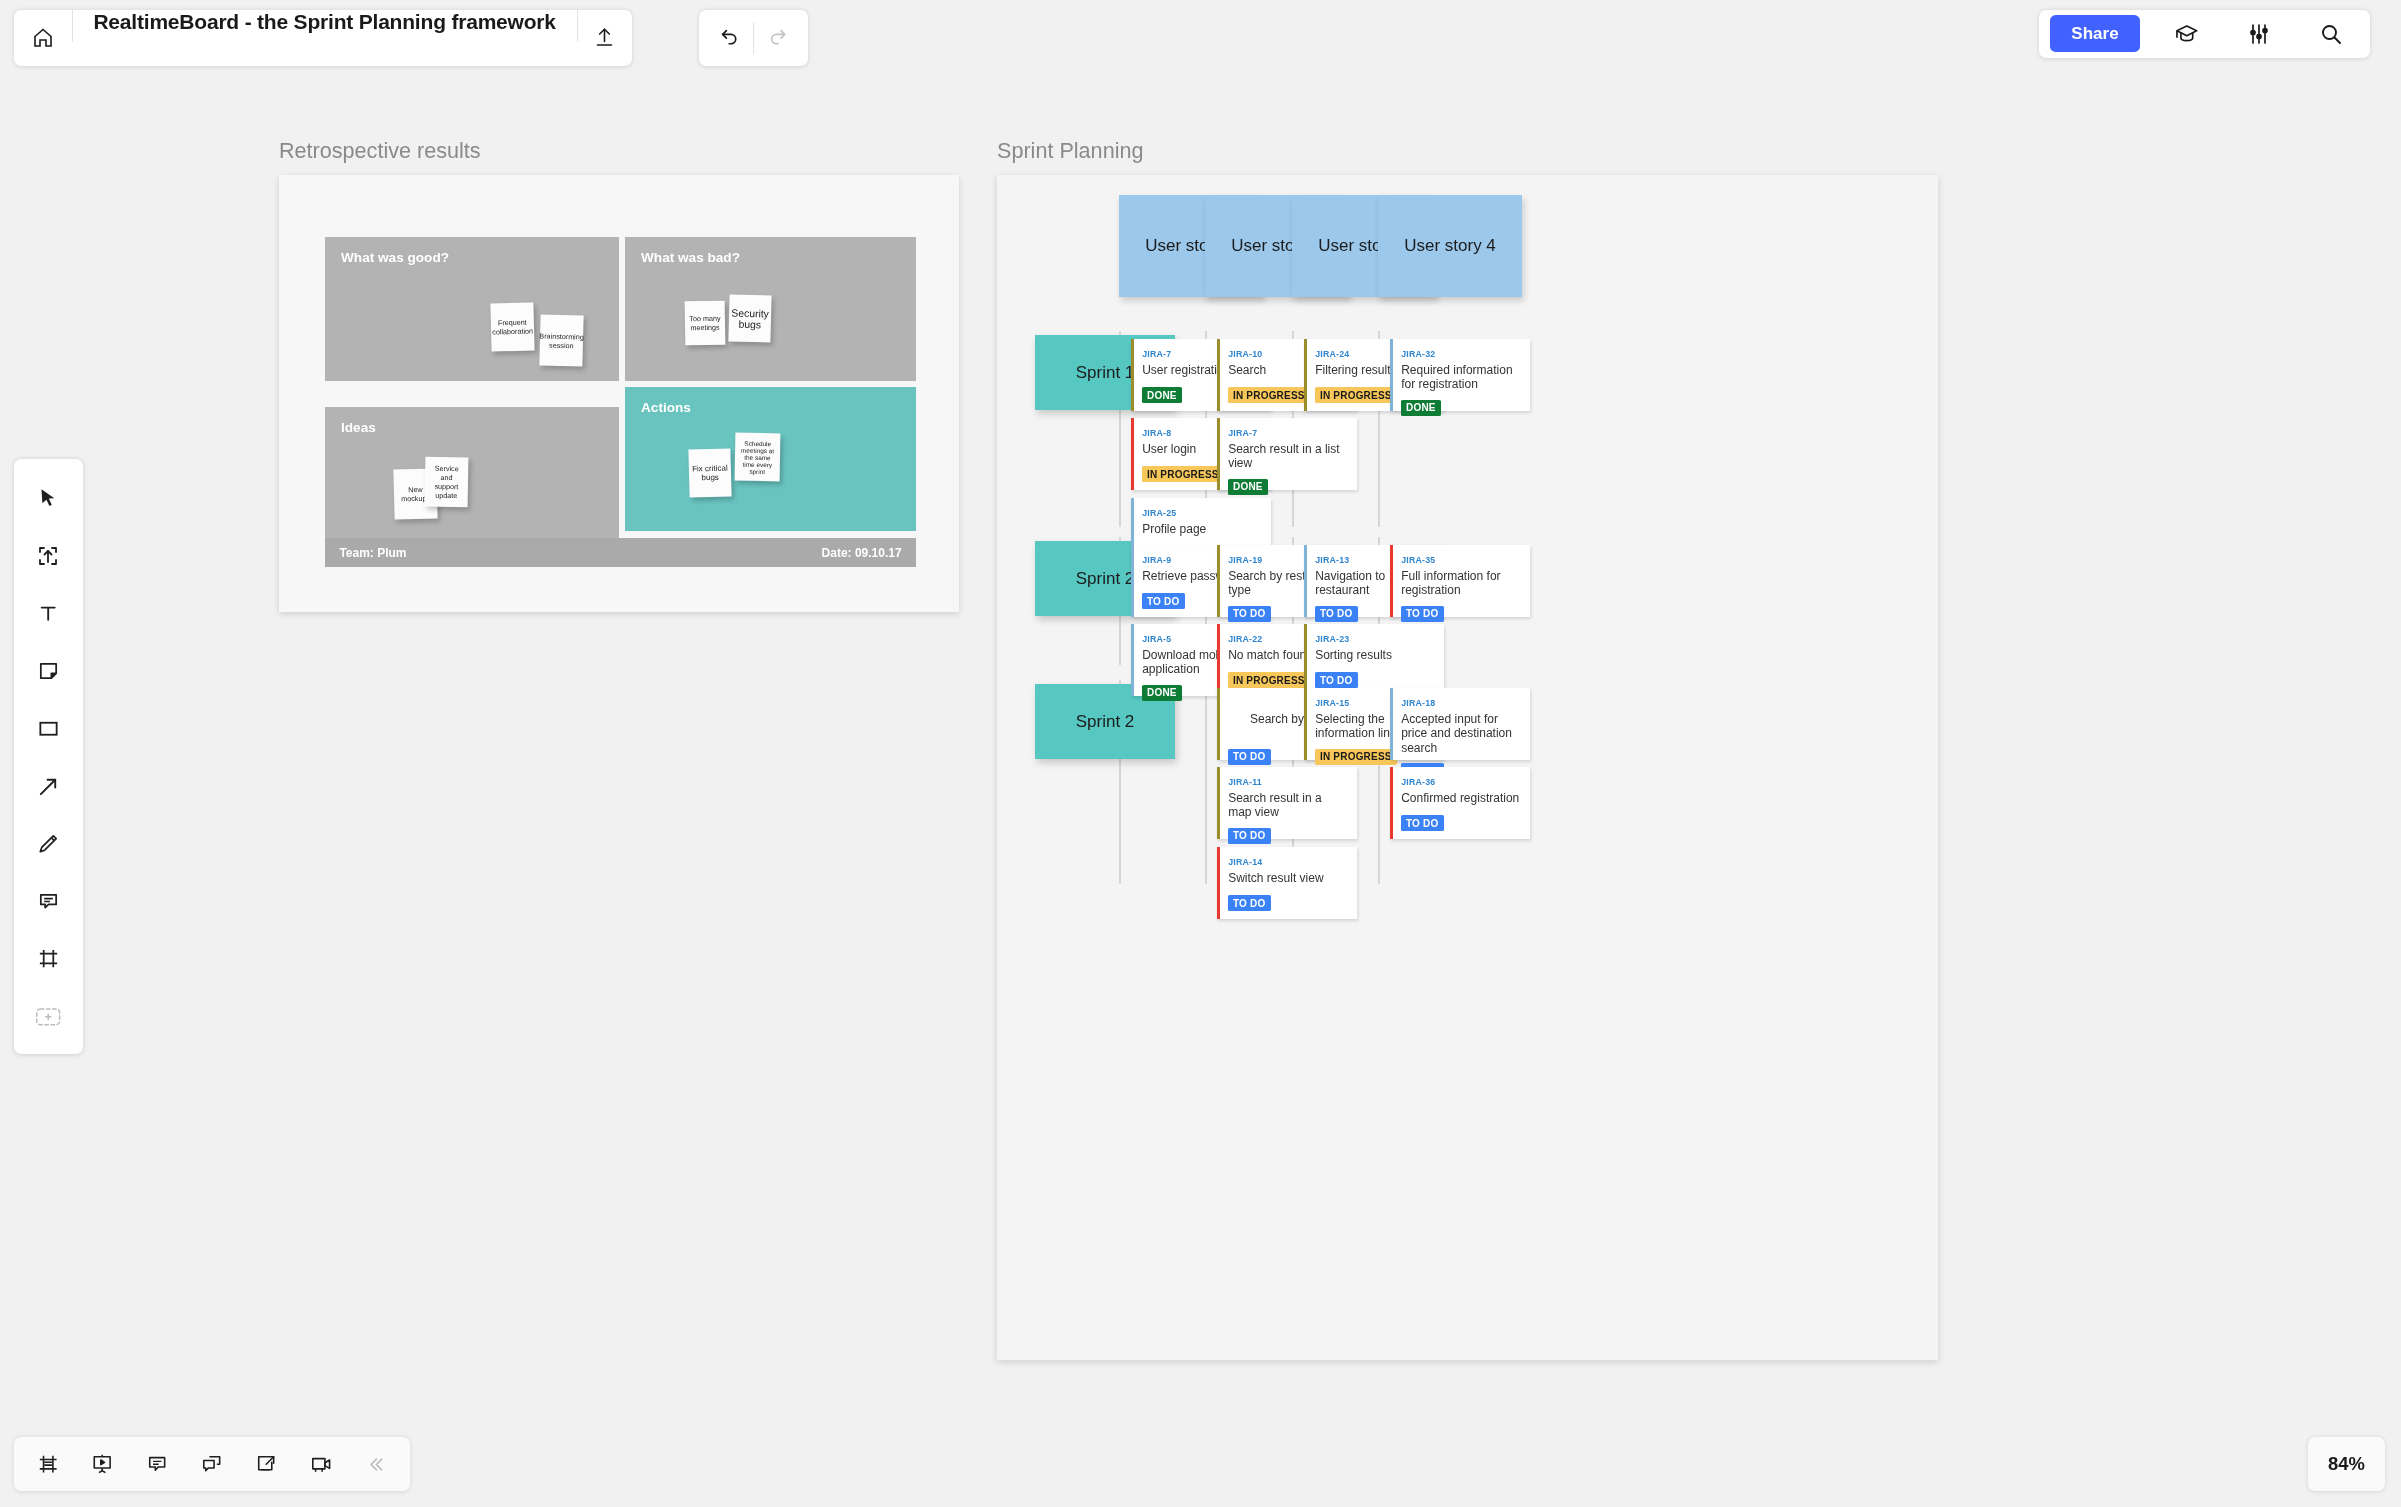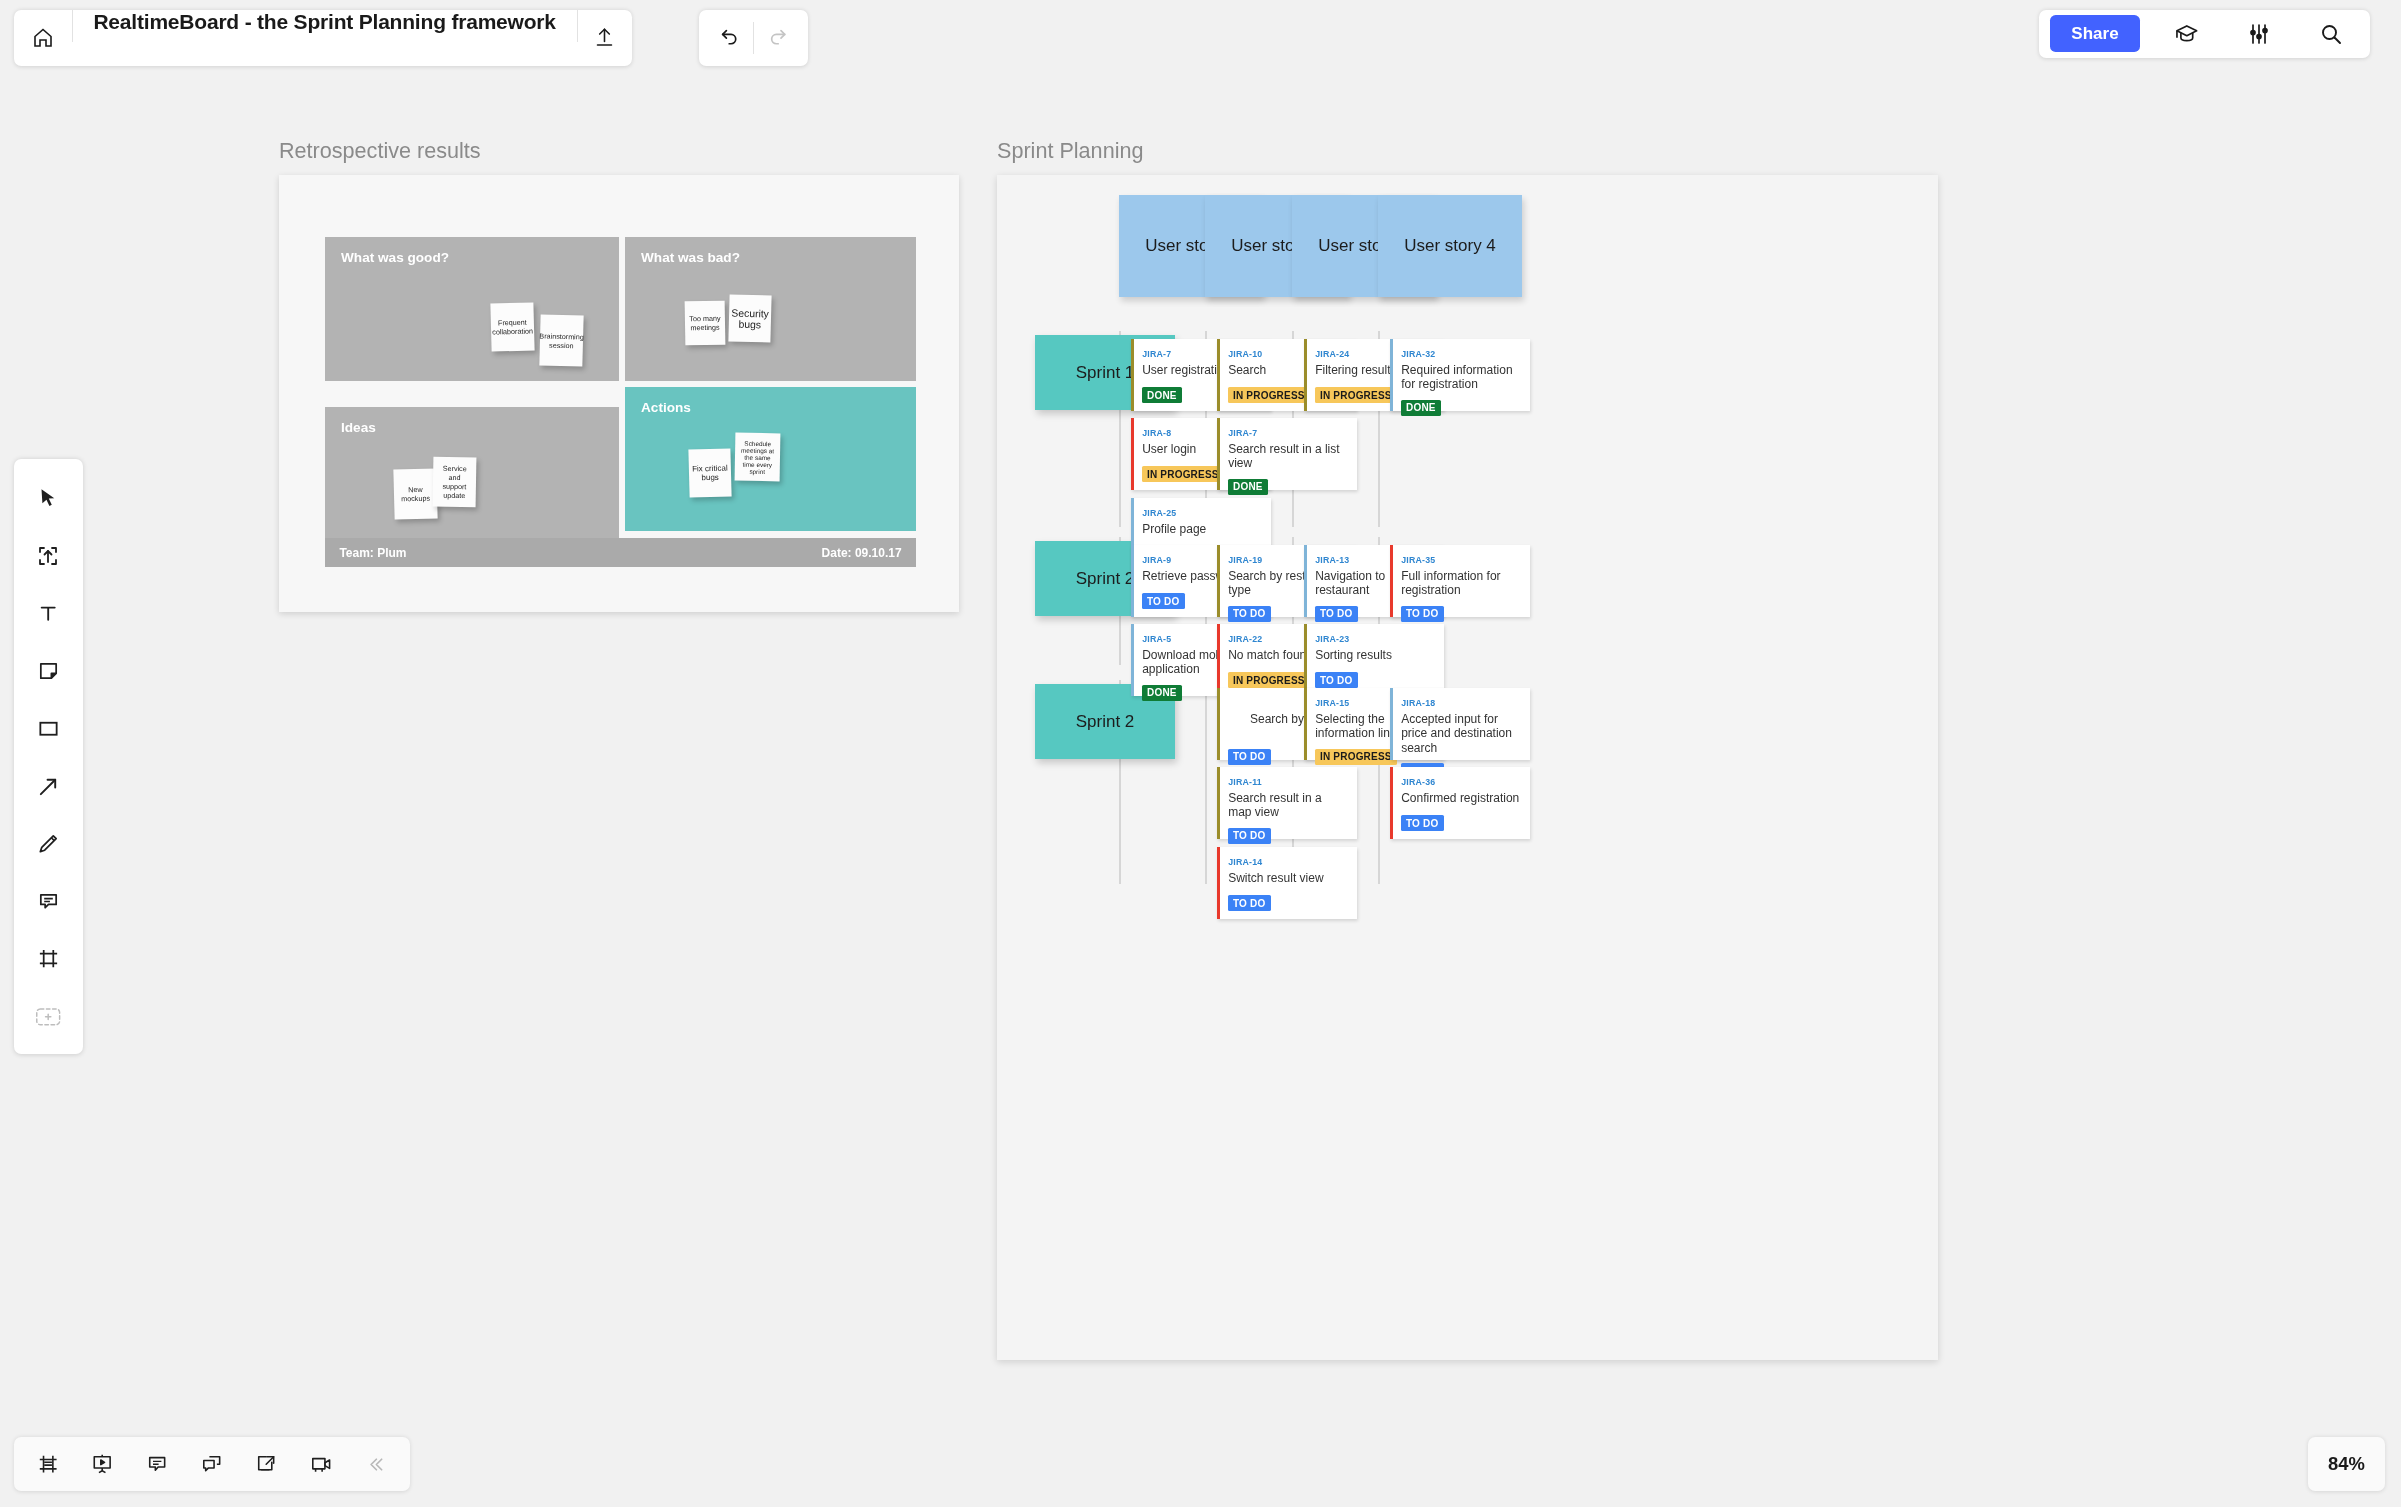--- a/index.html
+++ b/index.html
@@ -340,21 +340,21 @@
 
         <div class="quad q-bad">
           <div class="quad-title">What was bad?</div>
           <div class="pnote" style="left:60px; top:64px; width:40px; height:44px; font-size:7.2px; transform:rotate(-1deg);">Too many meetings</div>
           <div class="pnote" style="left:104px; top:58px; width:42px; height:47px; font-size:10.4px; transform:rotate(1.5deg);">Security bugs</div>
         </div>
 
         <div class="quad q-ideas">
           <div class="quad-title">Ideas</div>
           <div class="pnote" style="left:69px; top:62px; width:43px; height:50px; font-size:7.2px; transform:rotate(-1.5deg);">New mockups</div>
-          <div class="pnote" style="left:108px; top:50px; width:43px; height:50px; font-size:7.2px; transform:rotate(1deg);">Service and support update</div>
+          <div class="pnote" style="left:100px; top:50px; width:43px; height:50px; font-size:7.2px; transform:rotate(1deg);">Service and support update</div>
         </div>
 
         <div class="quad q-act">
           <div class="quad-title">Actions</div>
           <div class="pnote" style="left:64px; top:62px; width:42px; height:48px; font-size:8px; transform:rotate(-1.5deg);">Fix critical bugs</div>
           <div class="pnote" style="left:110px; top:46px; width:45px; height:48px; font-size:6.4px; transform:rotate(1deg);">Schedule meetings at the same time every sprint</div>
         </div>
 
         <div class="quad q-foot">
           <div class="foot-team">Team: Plum</div>

